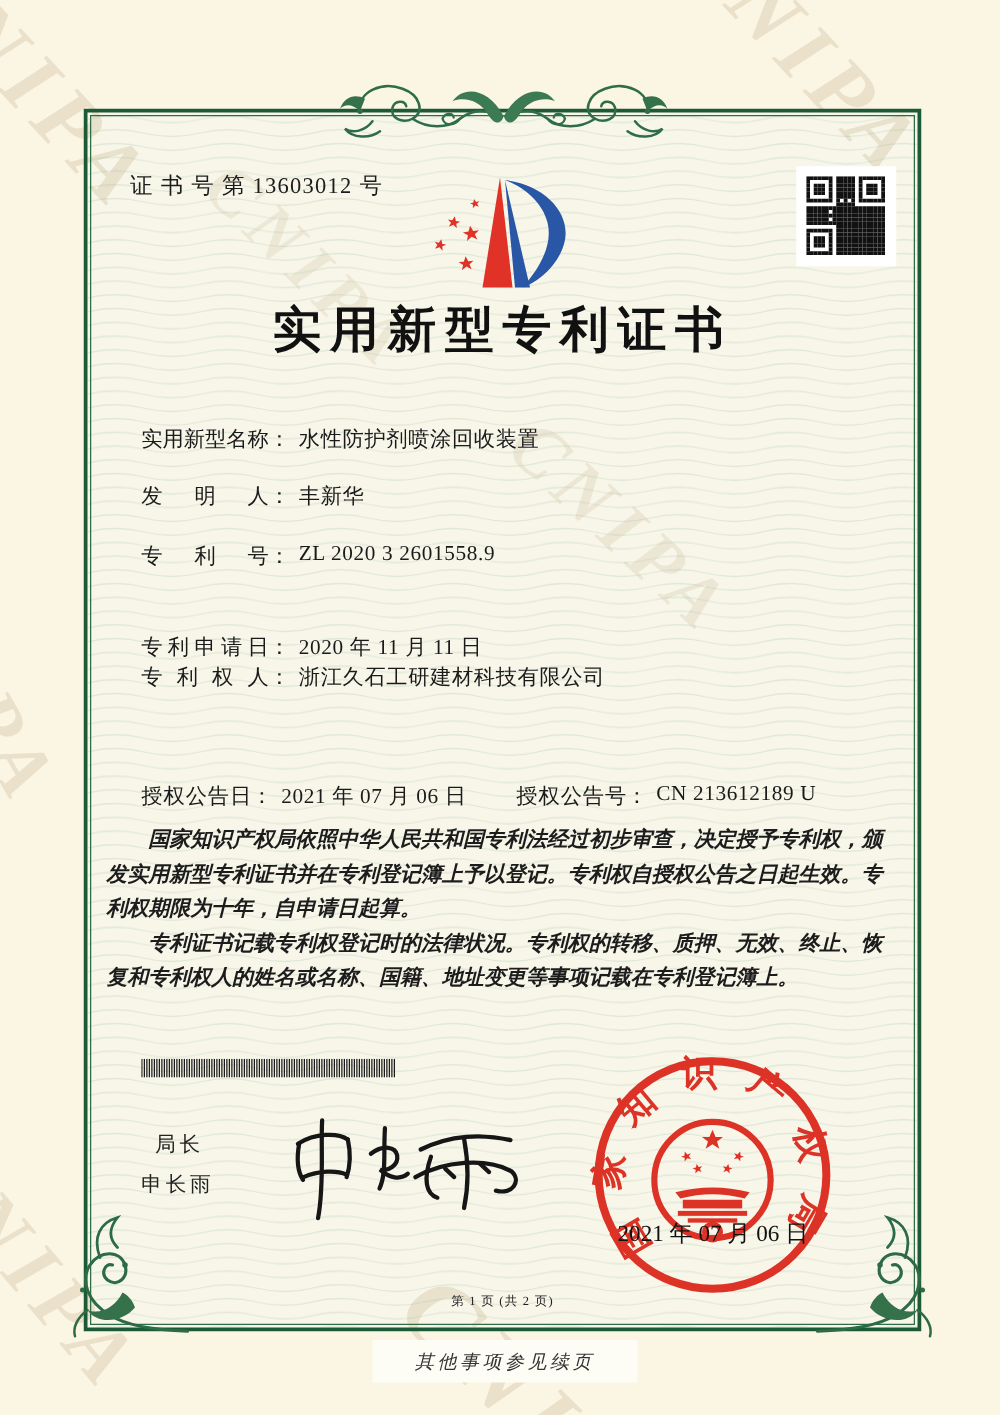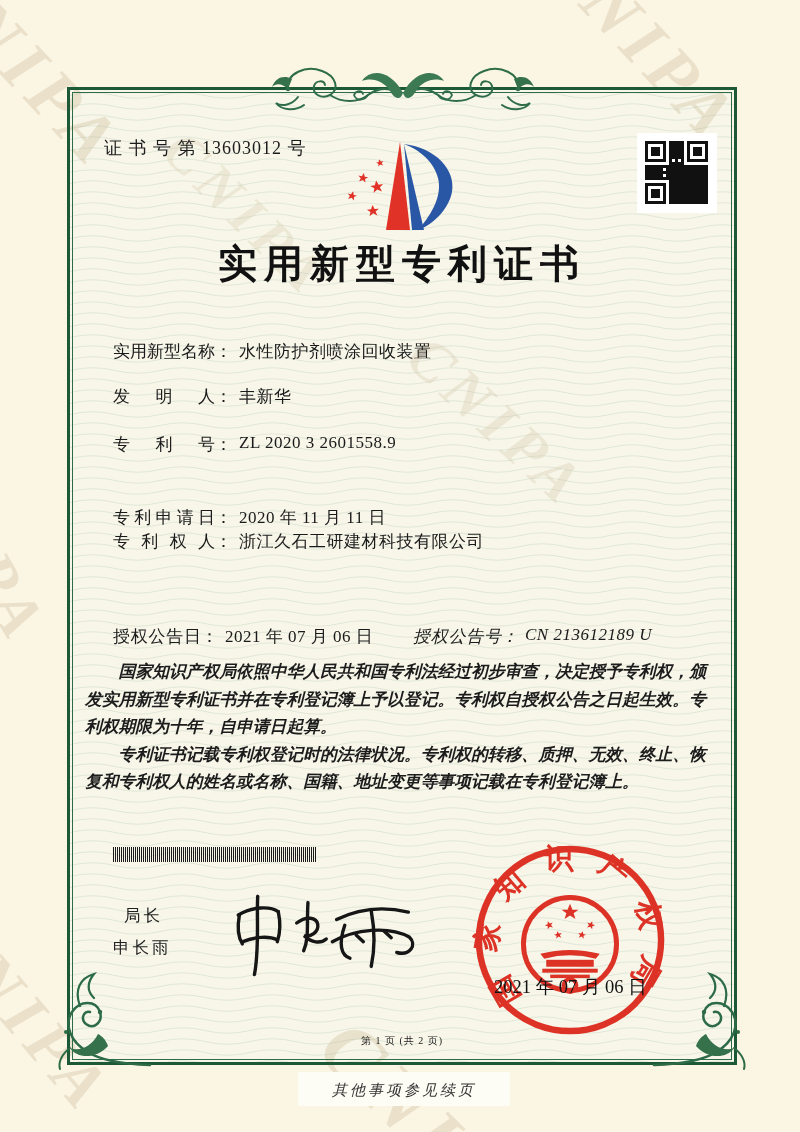--- a/index.html
+++ b/index.html
@@ -43,21 +43,21 @@
 
   
   .frow{position:absolute;left:113px;z-index:3;font-size:17px;color:#1a1a1a;width:600px;}
   .flabel{display:inline-block;width:102px;text-align:justify;text-align-last:justify;
           vertical-align:top;}
   .flabel-s{display:inline-block;width:88px;text-align:justify;text-align-last:justify;
           vertical-align:top;}
   .fcolon{display:inline-block;vertical-align:top;}
   .fvalue{display:inline-block;margin-left:7px;vertical-align:top;letter-spacing:.5px;}
   .fvalue-wrap{width:434px;line-height:25px;}
-  .grant2{position:absolute;left:300px;top:0;font-style:italic;}
+  .grant2{position:absolute;left:300px;top:0;}
 
   
   .paras{position:absolute;left:85px;top:658px;width:624px;z-index:3;
          font-size:16.8px;line-height:27.5px;color:#1c1c1c;font-style:italic;font-weight:bold;}
   .paras p{margin:0;text-indent:2em;}
 
   
   .barcode{position:absolute;left:113px;top:847px;z-index:3;}
   .sig-title{position:absolute;left:124px;top:905px;z-index:3;
              font-family:"Liberation Sans","DejaVu Sans",sans-serif;

